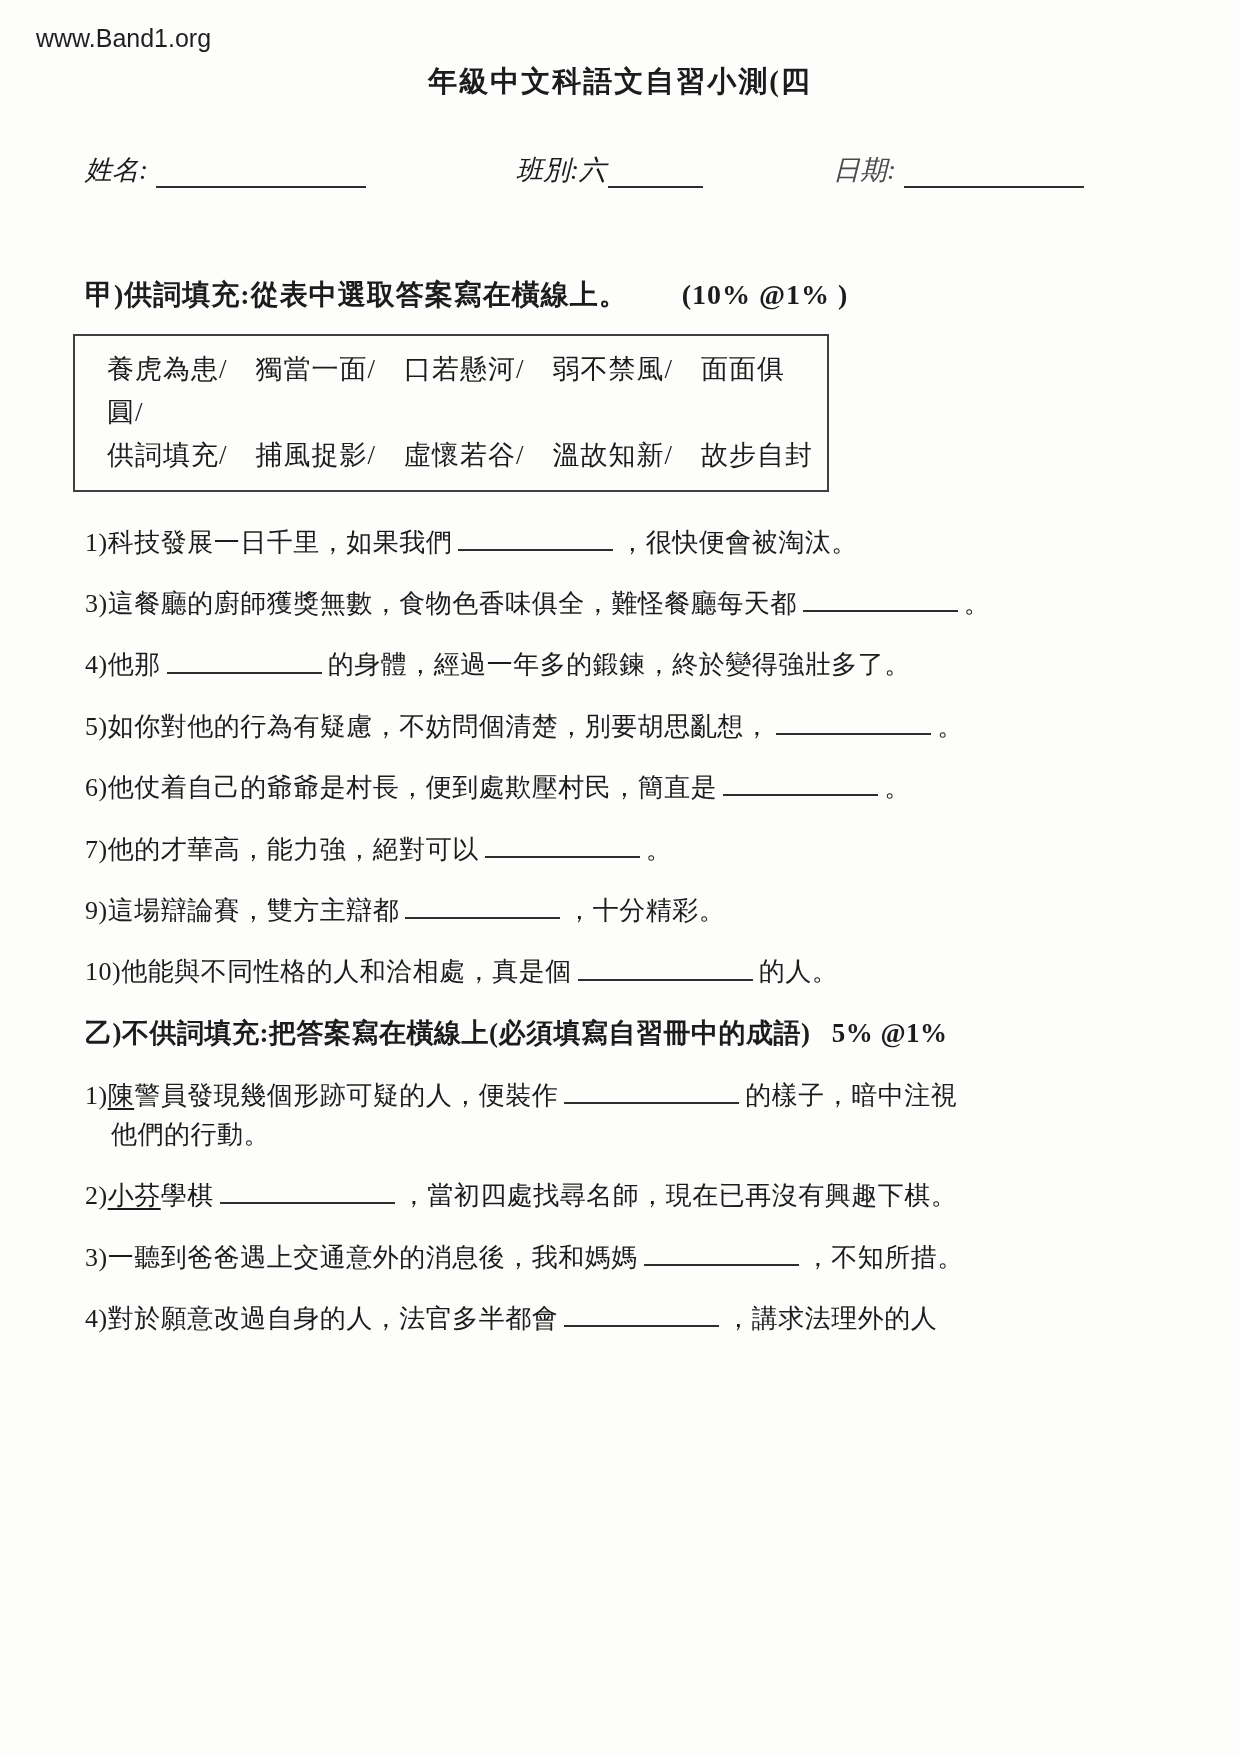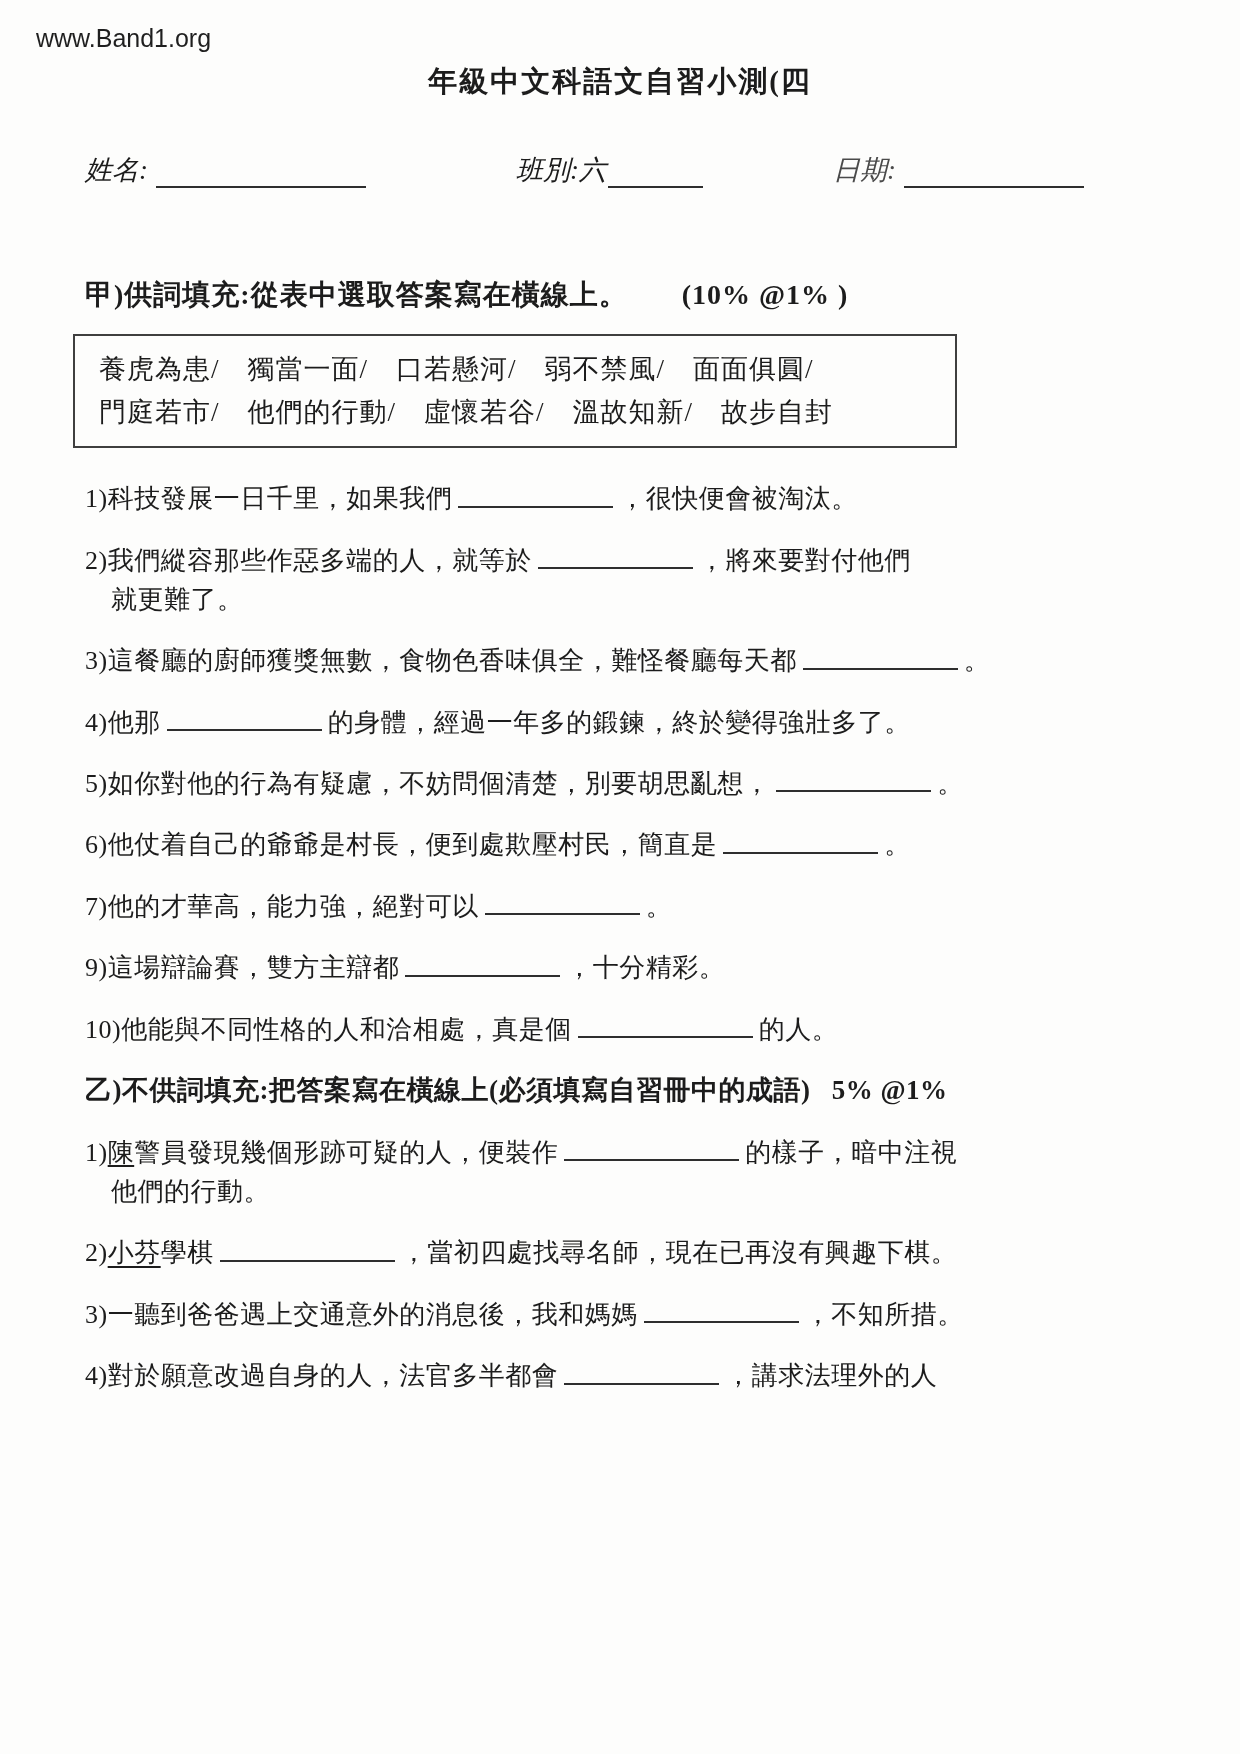--- a/index.html
+++ b/index.html
@@ -52,22 +52,22 @@
     font-weight:bold;
     letter-spacing:1px;
     white-space:nowrap;
   }
   .marks { margin-left:46px; font-weight:bold; }
 
   .word-bank {
     border:2px solid #3f3f3f;
     margin-top:20px;
     margin-left:-12px;
-    width:884px;
-    padding:12px 10px 12px 24px;
+    width:756px;
+    padding:12px 10px 12px 32px;
     font-size:27px;
     line-height:1.6;
     letter-spacing:1px;
   }
 
   .qlist { margin-top:32px; }
   .q {
     font-size:26px;
     line-height:1.35;
     margin-bottom:25px;
@@ -110,33 +110,29 @@
 
 <div class="content">
 
   <div class="sec-heading">
     <span>甲)供詞填充:從表中選取答案寫在橫線上。</span>
     <span class="marks">(10%  @1% )</span>
   </div>
 
   <div class="word-bank">
     <div>養虎為患/　獨當一面/　口若懸河/　弱不禁風/　面面俱圓/</div>
-    <div>門庭若市/　他們的行動/　虛懷若谷/　溫故知新/　故步自封</div>
+    <div>供詞填充/　捕風捉影/　虛懷若谷/　溫故知新/　故步自封</div>
   </div>
 
   <div class="qlist">
 
     <div class="q">
       <span>1)科技發展一日千里，如果我們</span><span class="blank"></span><span>，很快便會被淘汰。</span>
     </div>
 
-    <div class="q">
-      <span>2)我們縱容那些作惡多端的人，就等於</span><span class="blank"></span><span>，將來要對付他們</span>
-      <div class="line2">就更難了。</div>
-    </div>
 
     <div class="q">
       <span>3)這餐廳的廚師獲獎無數，食物色香味俱全，難怪餐廳每天都</span><span class="blank"></span><span>。</span>
     </div>
 
     <div class="q">
       <span>4)他那</span><span class="blank"></span><span>的身體，經過一年多的鍛鍊，終於變得強壯多了。</span>
     </div>
 
     <div class="q">

